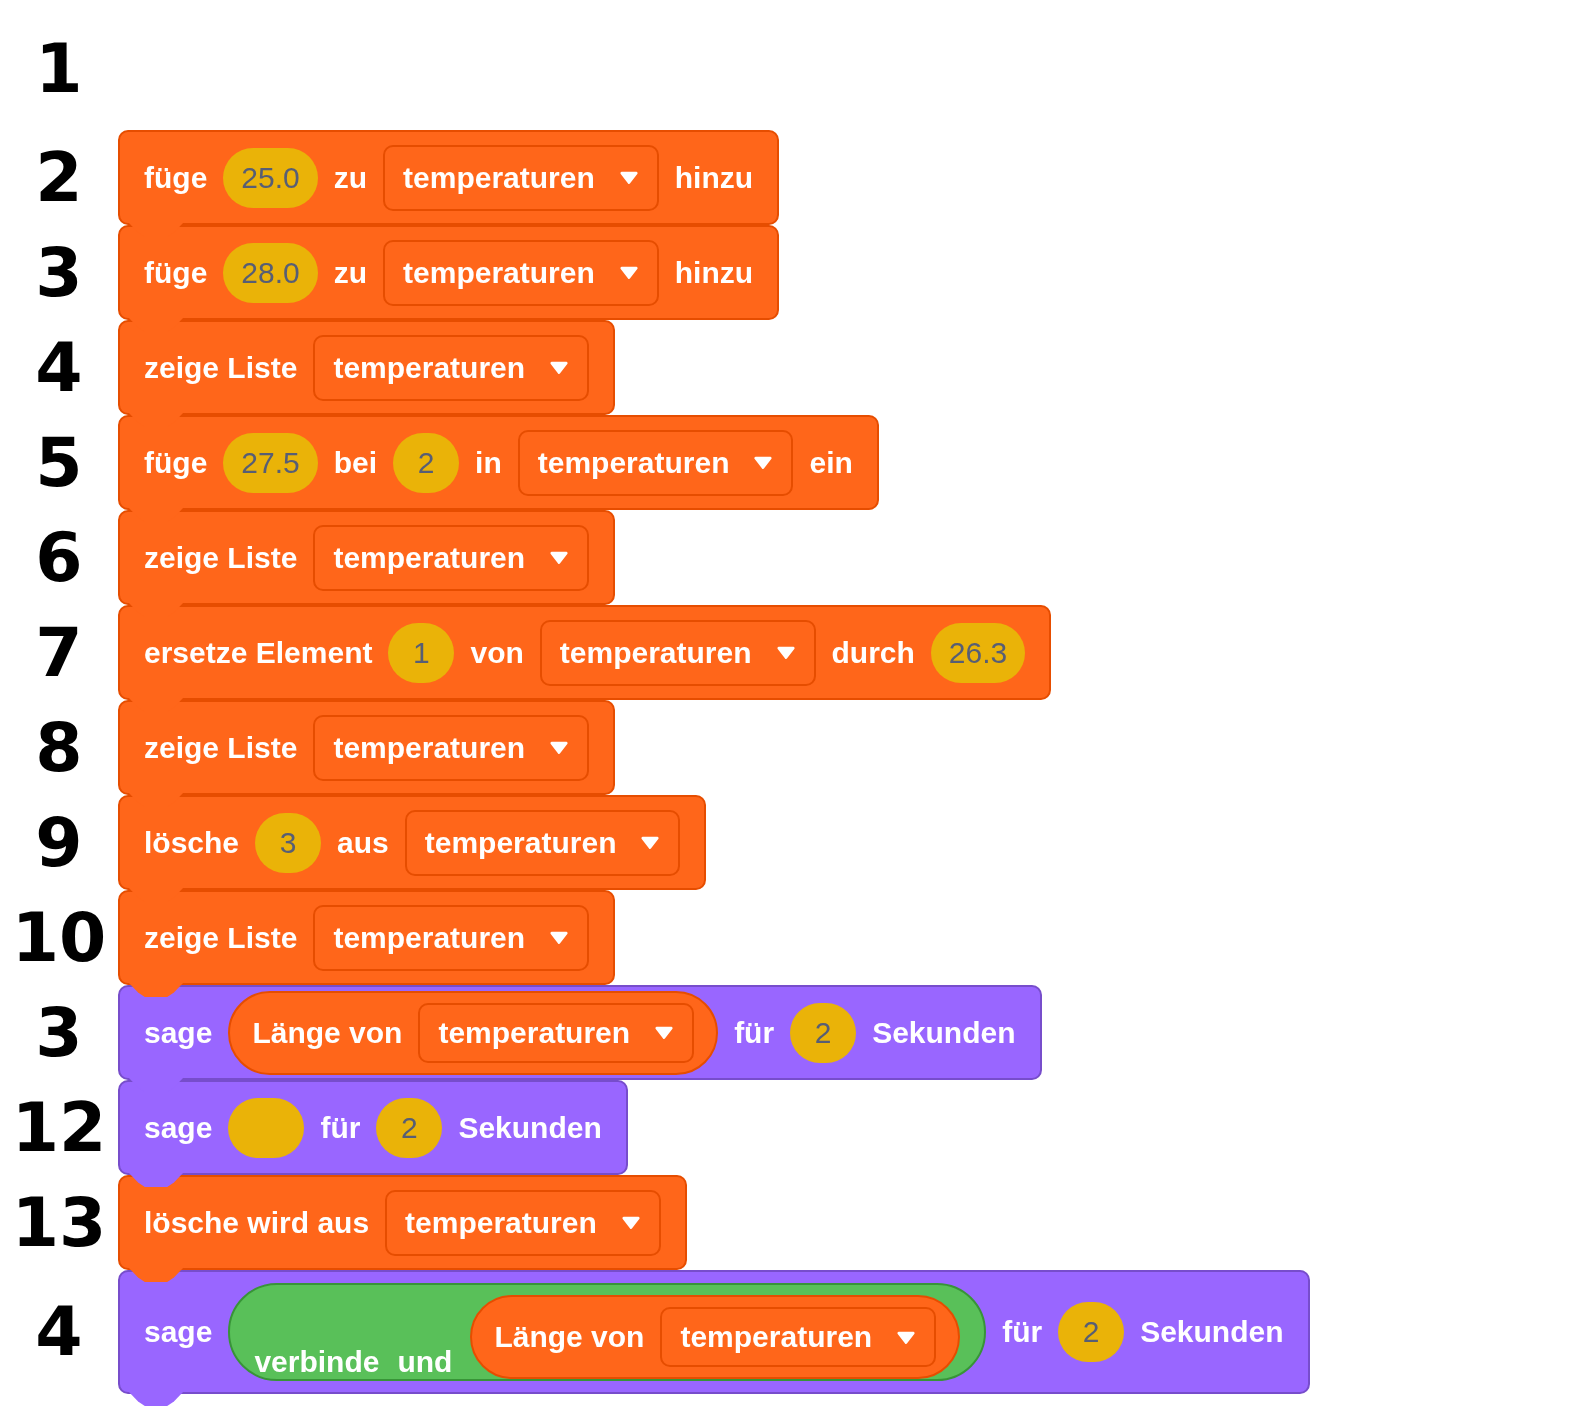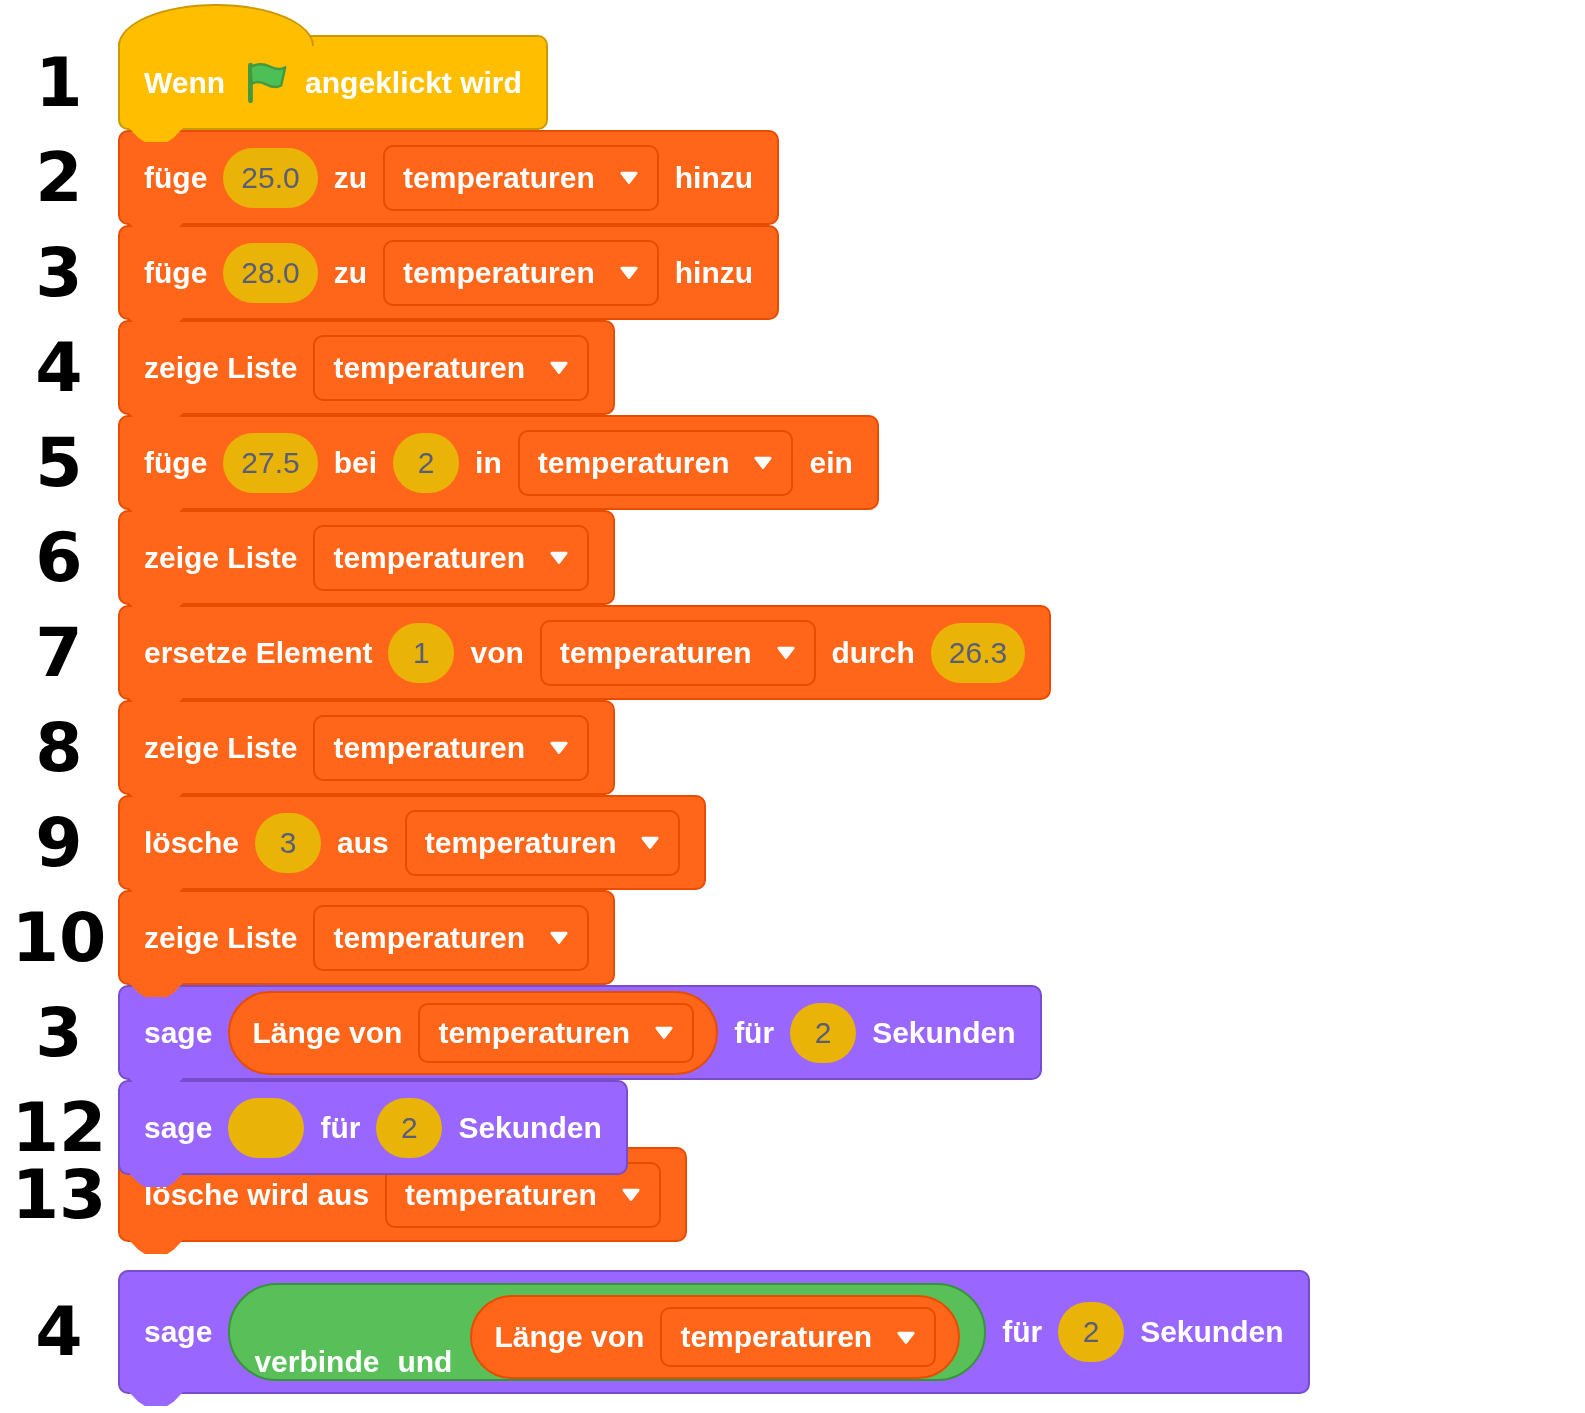--- a/index.html
+++ b/index.html
@@ -43,40 +43,30 @@
   .t-orange{background:var(--orange)}
   .t-purple{background:var(--purple)}
   .dome{position:absolute;top:-33px;left:-2px;width:196px;height:42px;
         background:var(--yellow);border:2px solid var(--yellow-s);border-bottom:none;
         border-radius:98px 98px 0 0 / 42px 42px 0 0}
   .flag{display:block;flex:none}
   .r1{top:35px;z-index:30}  .r2{top:130px;z-index:29}  .r3{top:225px;z-index:28}
   .r4{top:320px;z-index:27} .r5{top:415px;z-index:26}  .r6{top:510px;z-index:25}
   .r7{top:605px;z-index:24} .r8{top:700px;z-index:23}  .r9{top:795px;z-index:22}
   .r10{top:890px;z-index:21}.r11{top:985px;z-index:20} .r12{top:1080px;z-index:19}
-  .r13{top:1147px;z-index:18}.r14{top:1270px;z-index:17}
+  .r13{top:1175px;z-index:18}.r14{top:1270px;z-index:17}
   .r14 .block.purple{height:124px}
 </style>
 </head>
 <body>
 
 <div class="canvas">
 
   <div class="row r1">
     <div class="num">1</div>
-    <div class="block yellow">
-      <i class="dome"></i>
-      <span class="lbl">Wenn</span>
-      <svg class="flag" viewBox="0 0 28 26" width="48" height="42">
-        <path d="M5 2 V24" stroke="#45993D" stroke-width="3" stroke-linecap="round" fill="none"></path>
-        <path d="M5 3.2 C9 0.8 13 0.8 17 2.8 C21 4.8 24 4.8 26.5 3.2 L24 14.5 C21.5 16 19 16 15 14 C11 12 8 12 5.8 13.5 Z" fill="#4CBF56" stroke="#45993D" stroke-width="1.5" stroke-linejoin="round"></path>
-      </svg>
-      <span class="lbl">angeklickt wird</span>
-      <i class="tab t-yellow"></i>
-    </div>
   </div>
 
   <div class="row r2">
     <div class="num">2</div>
     <div class="block orange">
       <span class="lbl">füge</span>
       <span class="oval">25.0</span>
       <span class="lbl">zu</span>
       <span class="dd">
         <span class="lbl">temperaturen</span>

